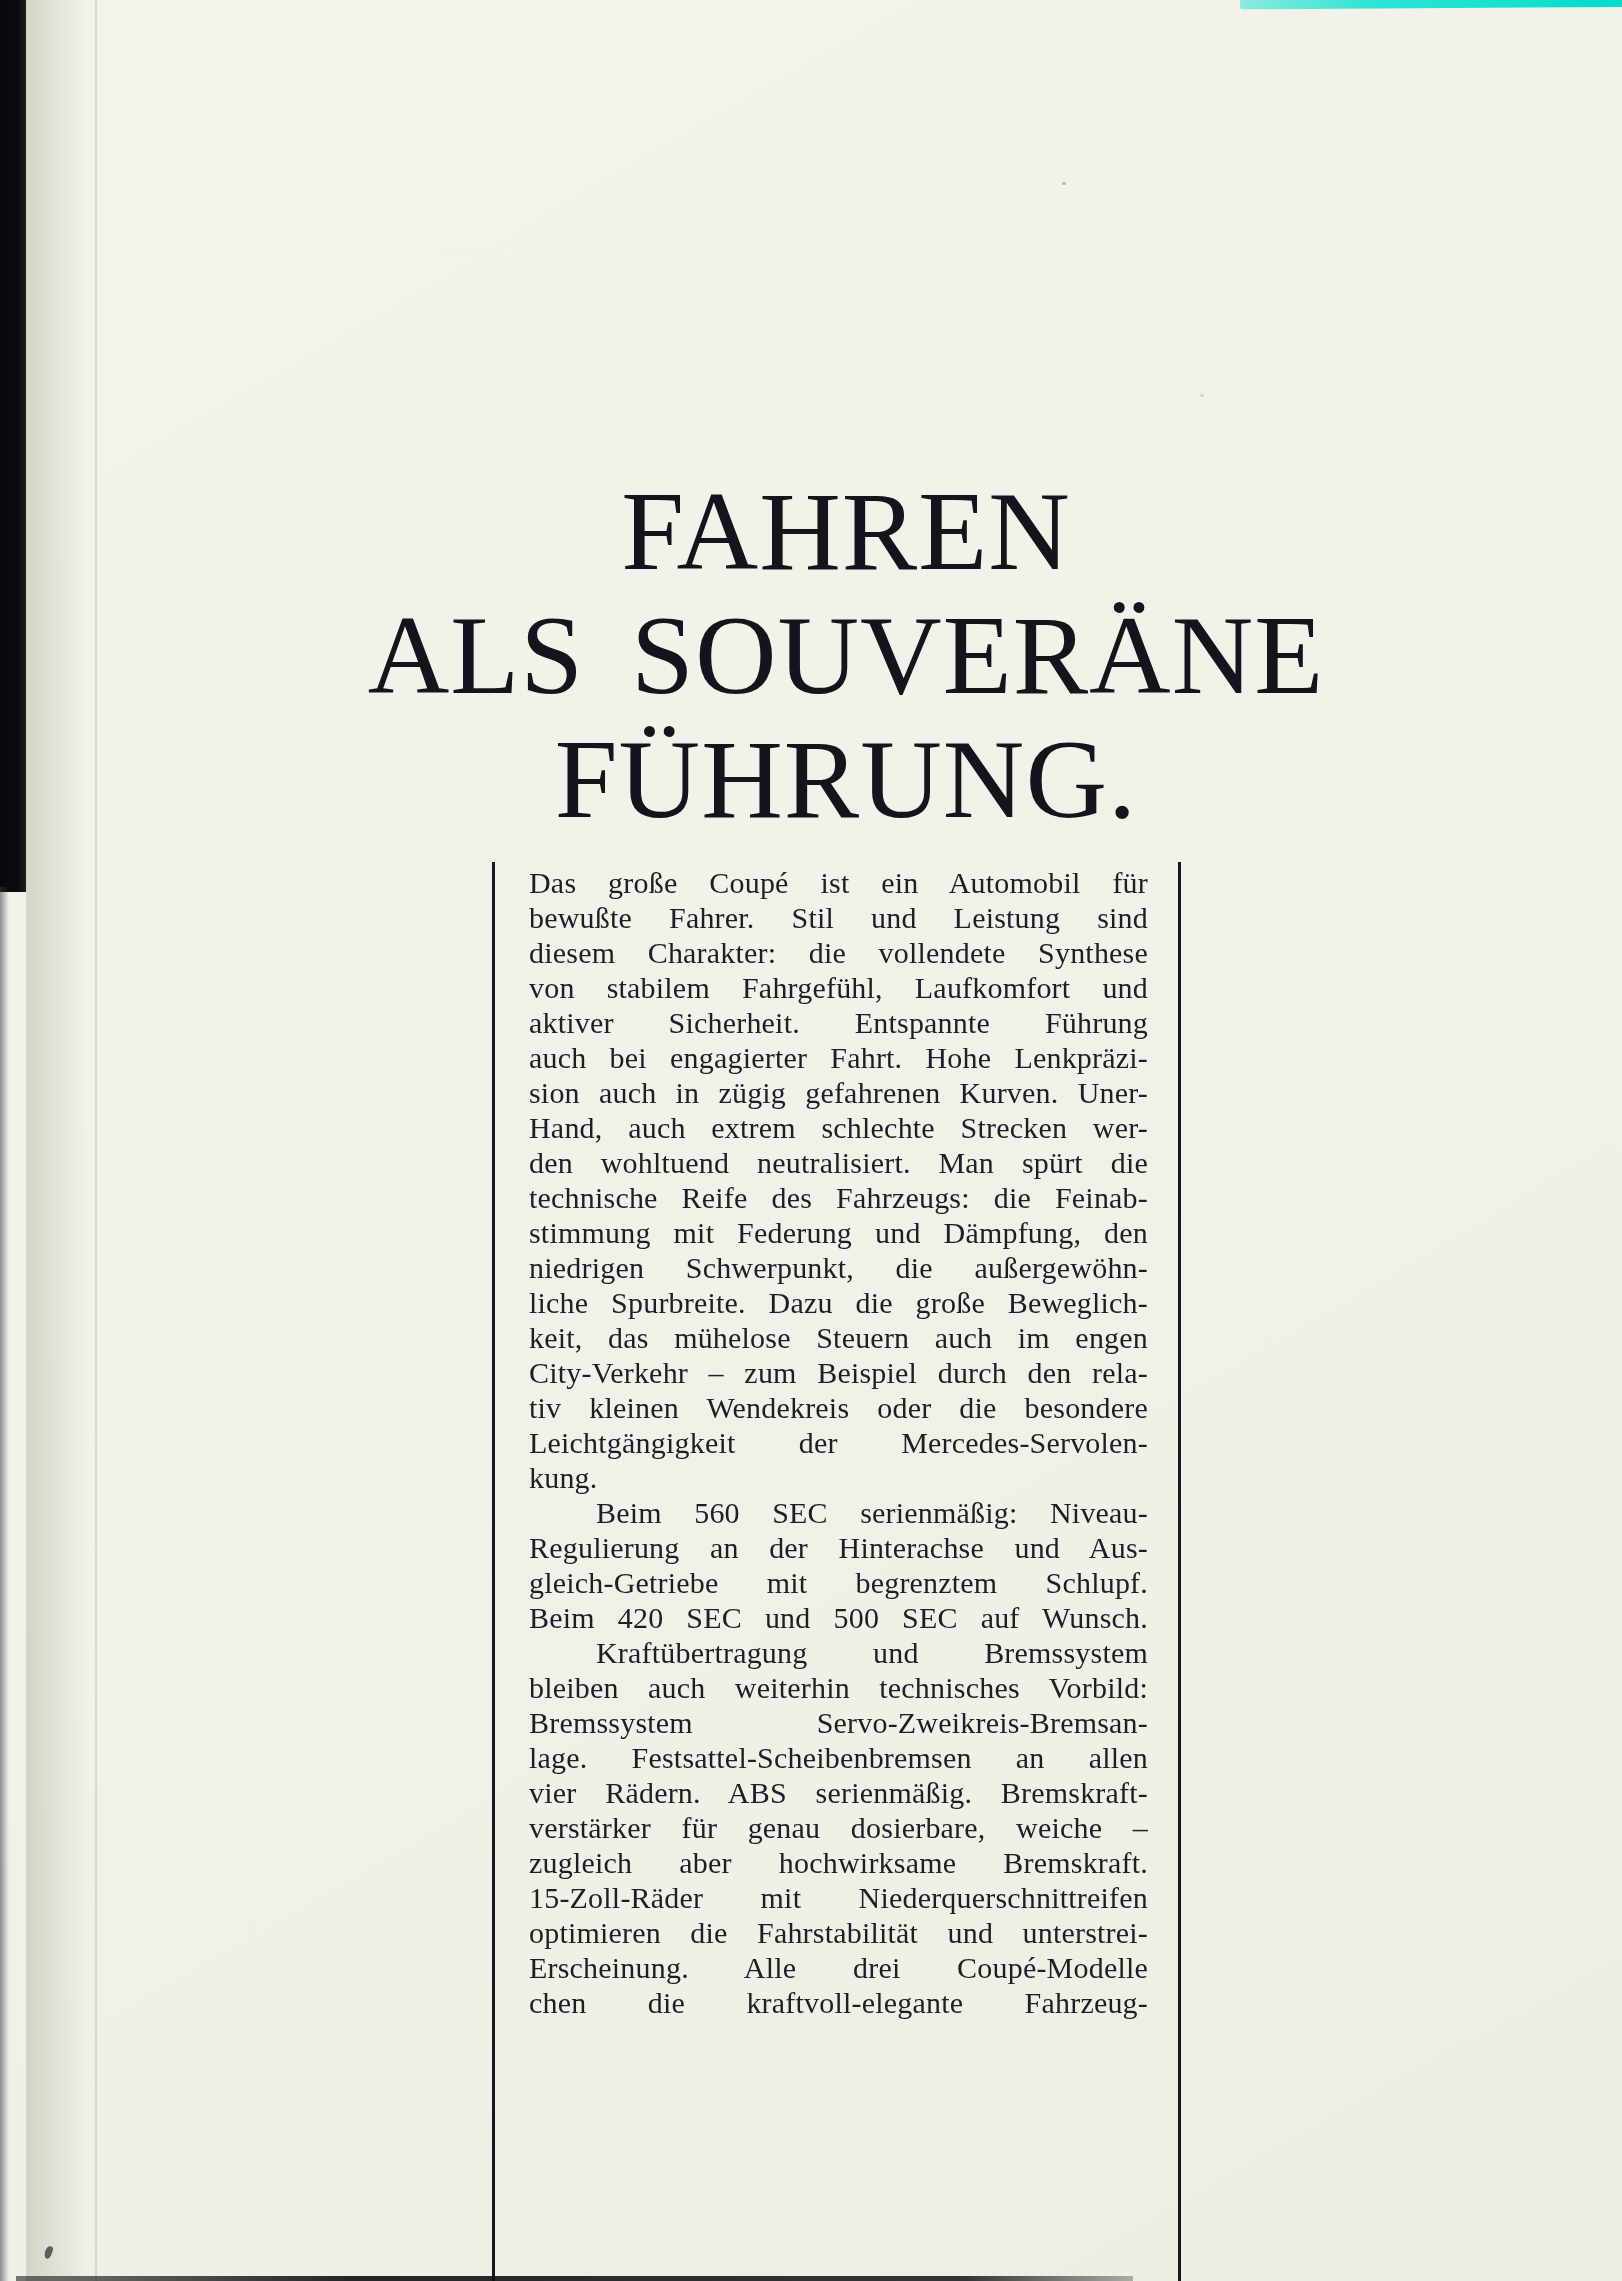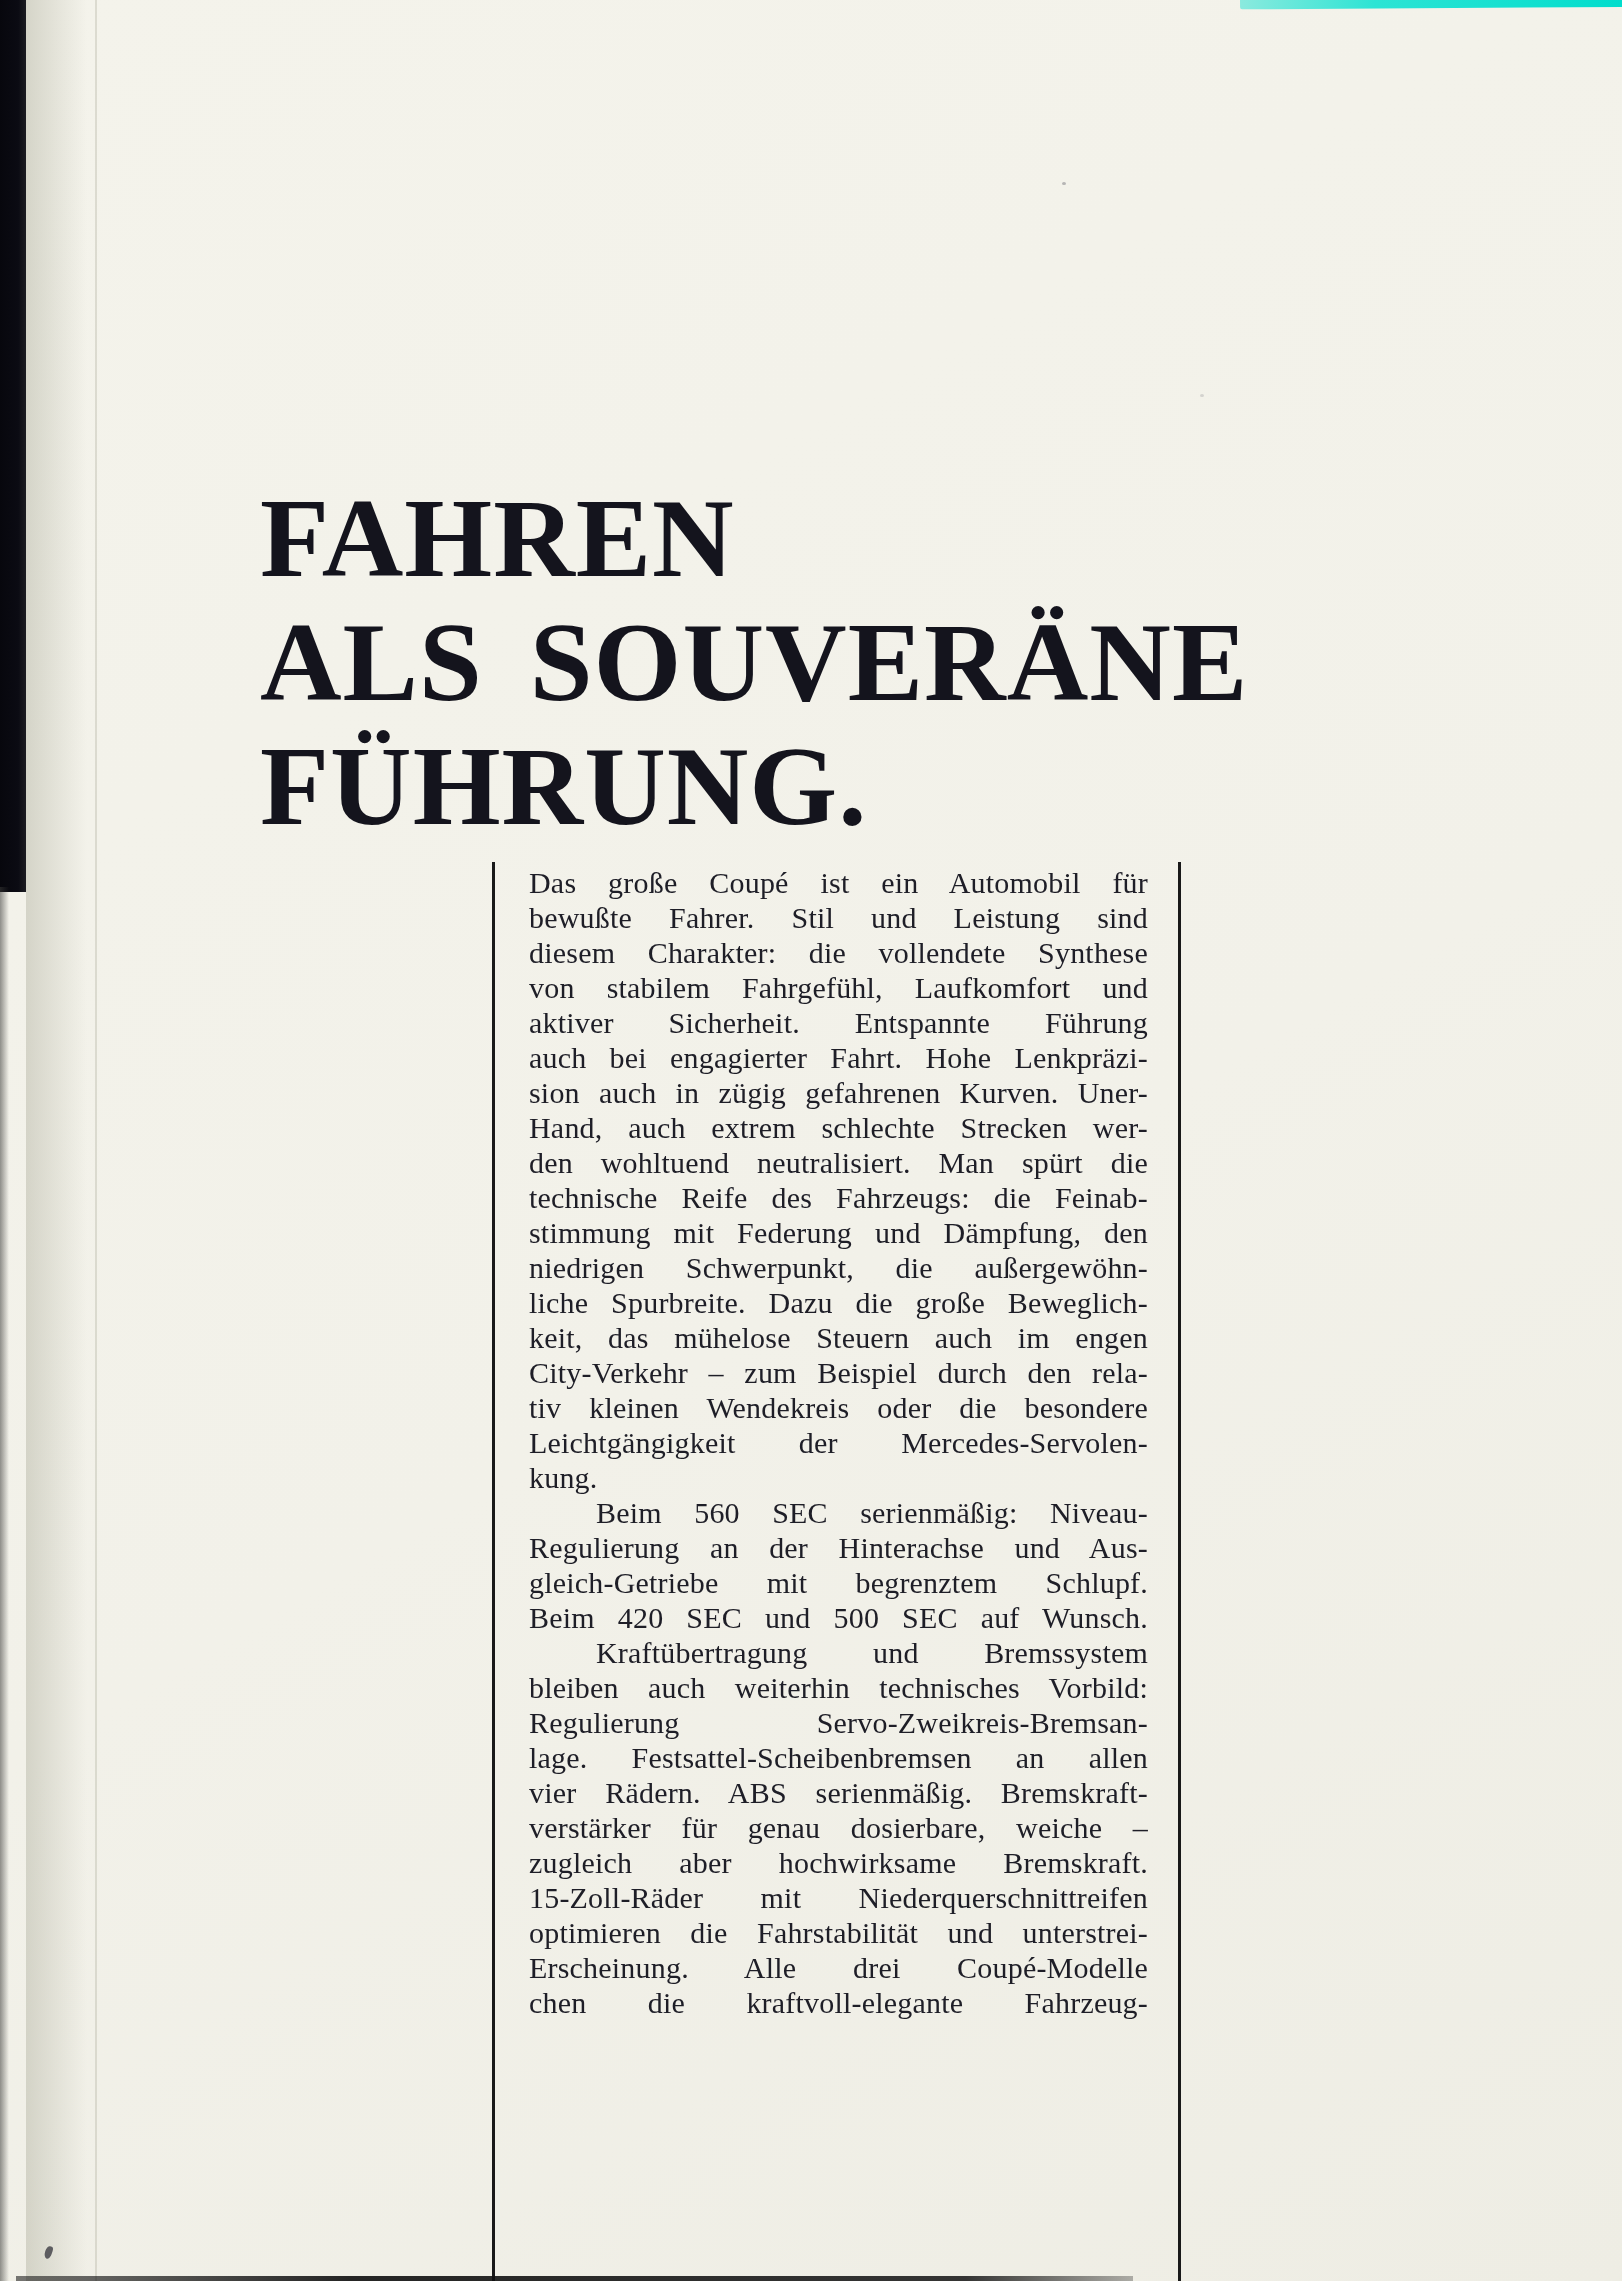--- a/index.html
+++ b/index.html
@@ -41,22 +41,22 @@
   }
   .speck{position:absolute;background:rgba(90,90,100,0.4);border-radius:50%;}
   .speck.s1{left:1062px;top:182px;width:3.9px;height:3px;}
   .speck.s2{left:1200px;top:394px;width:3.9px;height:3px;opacity:.5;}
   .speck.s3{
     left:45px;top:2246px;width:6.9px;height:12.8px;border-radius:60% 40% 60% 70%;
     background:rgba(50,50,58,0.75);transform:rotate(18deg);
   }
   
   .title{
-    position:absolute;left:244px;top:460px;width:1186px;margin:16px;
-    font-weight:700;
+    position:absolute;left:244px;top:460px;width:1186px;margin:9px;
+    text-align:center;font-weight:400;
     font-size:113px;line-height:124px;
     letter-spacing:1px;word-spacing:17.7px;
     color:#14141d;
   }
   .title-line{display:block;white-space:nowrap;}
   
   .rule{position:absolute;top:862px;width:3px;height:1419px;background:#191919;}
   .rule-left{left:492px;}
   .rule-right{left:1178px;}
   
@@ -110,21 +110,21 @@
       <div class="body-line">City-Verkehr – zum Beispiel durch den rela-</div>
       <div class="body-line">tiv kleinen Wendekreis oder die besondere</div>
       <div class="body-line">Leichtgängigkeit der Mercedes-Servolen-</div>
       <div class="body-line no-justify">kung.</div>
       <div class="body-line indent">Beim 560 SEC serienmäßig: Niveau-</div>
       <div class="body-line">Regulierung an der Hinterachse und Aus-</div>
       <div class="body-line">gleich-Getriebe mit begrenztem Schlupf.</div>
       <div class="body-line">Beim 420 SEC und 500 SEC auf Wunsch.</div>
       <div class="body-line indent">Kraftübertragung und Bremssystem</div>
       <div class="body-line">bleiben auch weiterhin technisches Vorbild:</div>
-      <div class="body-line">Regulierung Servo-Zweikreis-Bremsan-</div>
+      <div class="body-line">Bremssystem Servo-Zweikreis-Bremsan-</div>
       <div class="body-line">lage. Festsattel-Scheibenbremsen an allen</div>
       <div class="body-line">vier Rädern. ABS serienmäßig. Bremskraft-</div>
       <div class="body-line">verstärker für genau dosierbare, weiche –</div>
       <div class="body-line">zugleich aber hochwirksame Bremskraft.</div>
       <div class="body-line">15-Zoll-Räder mit Niederquerschnittreifen</div>
       <div class="body-line">optimieren die Fahrstabilität und unterstrei-</div>
       <div class="body-line">Erscheinung. Alle drei Coupé-Modelle</div>
       <div class="body-line">chen die kraftvoll-elegante Fahrzeug-</div>
     </div>
 

